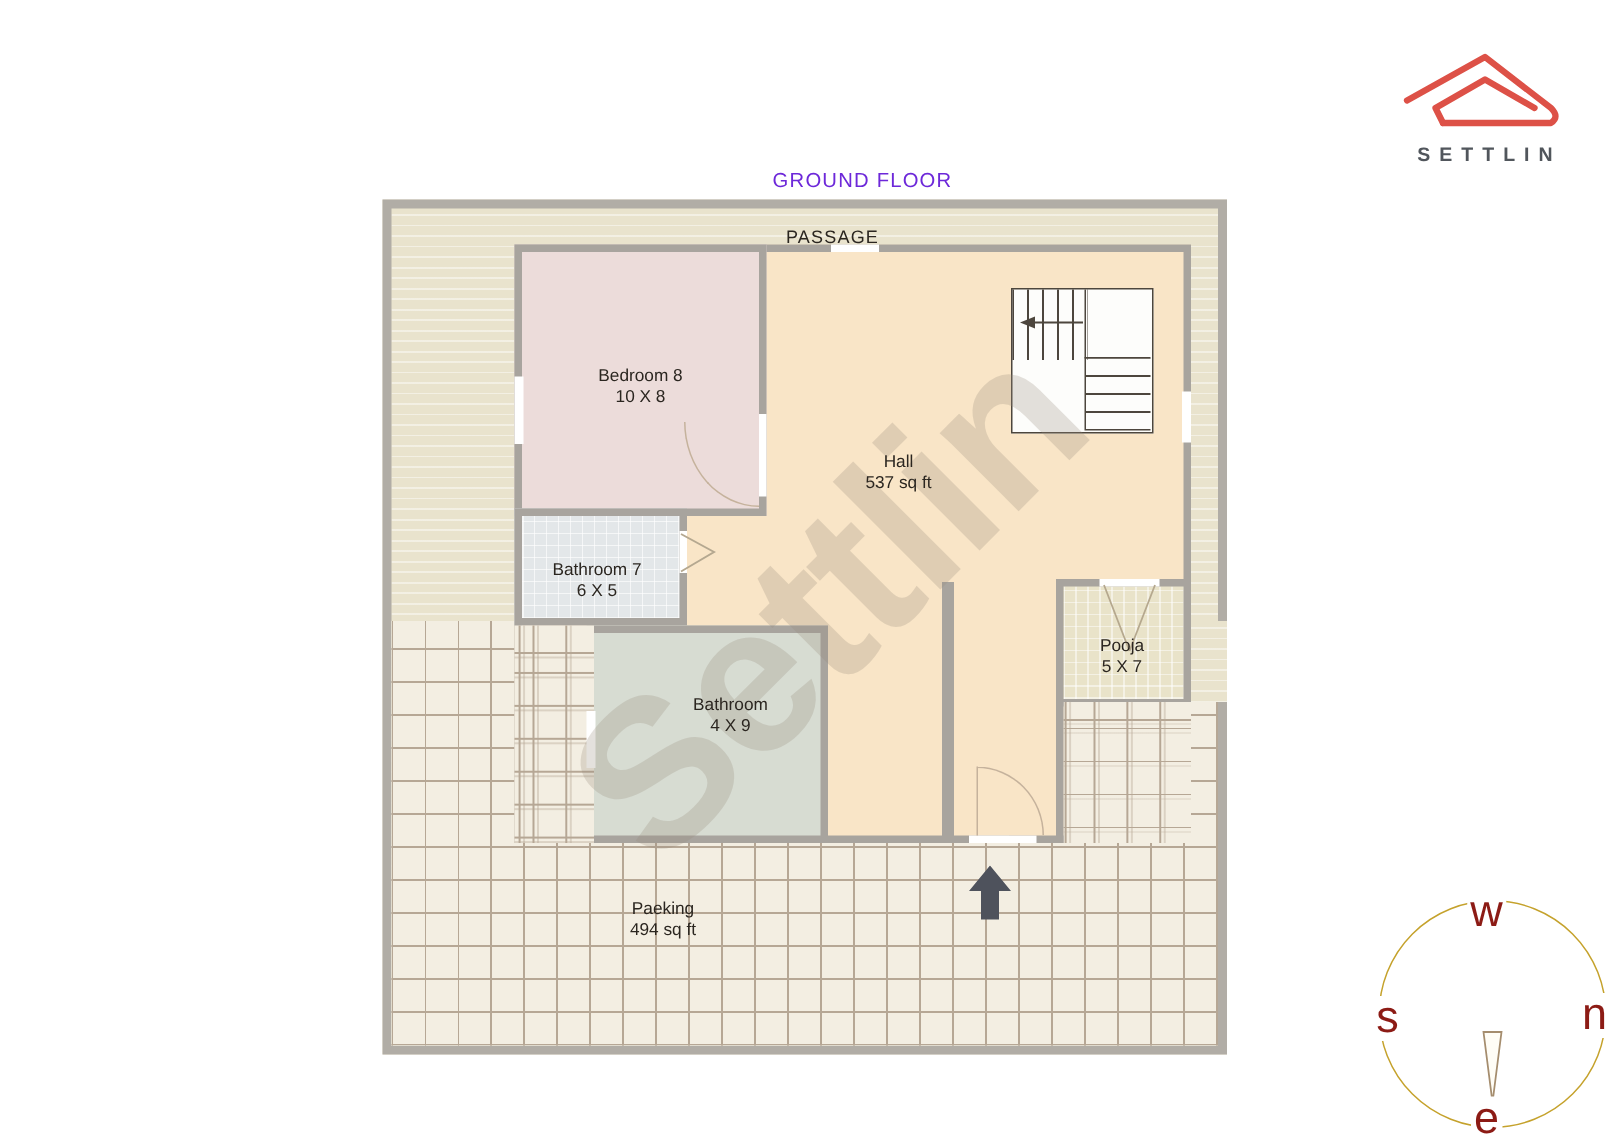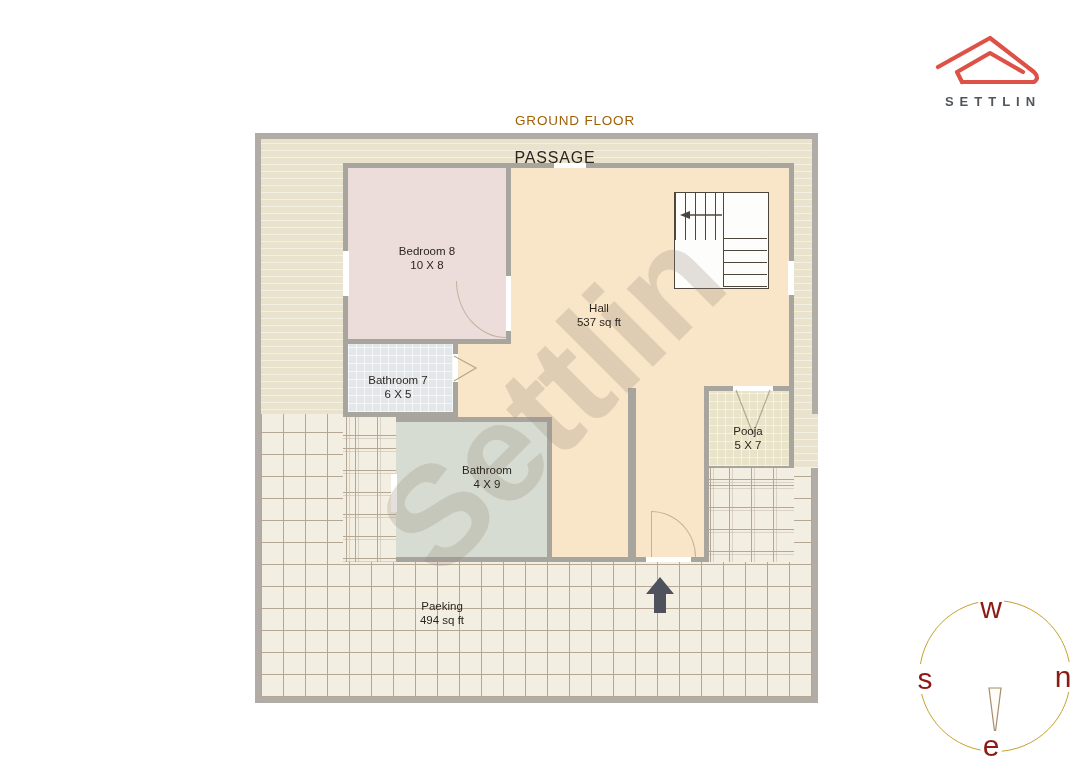--- a/index.html
+++ b/index.html
@@ -7,21 +7,21 @@
     --tan:#e9e3cd; --hall:#f9e5c7; --bed:#ecdcda; --bath:#e3e7e9;
     --kitch:#d7dcd2; --pooja:#e9e3c9; --park:#f3eee2; --grid:#b6a795;
     --ink:#2b2620;
   }
   *{margin:0;padding:0;box-sizing:border-box}
   body{width:1080px;height:764px;background:#fff;font-family:"Liberation Sans",sans-serif;overflow:hidden}
   .page{position:relative;width:1080px;height:764px;background:#fff}
   .abs{position:absolute}
 
   .title{position:absolute;left:575px;top:120px;transform:translate(-50%,-50%);
-    font-size:13.5px;letter-spacing:.8px;color:#a16207;white-space:nowrap}
+    font-size:13.5px;letter-spacing:.8px;color:#6d28d9;white-space:nowrap}
 
   
   .plan{position:absolute;left:255px;top:133px;width:563px;height:570px;
     border:6px solid var(--outerwall);background:var(--tan);
     background-image:repeating-linear-gradient(0deg,rgba(255,255,255,.45) 0 1px,transparent 1px 7px)}
   .plan > *{position:absolute}
 
   .parking{background-color:var(--park);
     background-image:
       repeating-linear-gradient(90deg,var(--grid) 0 1px,transparent 1px 22px),
@@ -58,21 +58,21 @@
   .arc{border:1.4px solid #c5b29c;z-index:45;background:transparent}
   .arc.bed{left:195px;top:142px;width:50px;height:57px;border-right:none;border-top:none;border-bottom-left-radius:100%}
   .arc.entry{left:390px;top:372px;width:45px;height:46px;border-left:none;border-bottom:none;border-top-right-radius:100%}
   .leaf{background:#c5b29c;z-index:45}
 
   .wm{left:290px;top:262px;transform:translate(-50%,-50%) rotate(-45deg);
     font-size:140px;font-weight:bold;color:rgba(150,138,124,.26);letter-spacing:-2px;z-index:50;white-space:nowrap}
 
   .label{transform:translate(-50%,-50%);text-align:center;font-size:11.5px;line-height:14px;
     color:var(--ink);white-space:nowrap;z-index:60}
-  .label.passage{font-size:16px;letter-spacing:.8px}
+  .label.passage{font-size:12px;letter-spacing:.8px}
 
   .svgo{z-index:46}
 
   
   .logo{position:absolute;left:930px;top:30px;width:120px;text-align:center}
   .logo .brand{margin-top:2px;font-size:13px;font-weight:bold;letter-spacing:6px;color:#51565c;padding-left:6px}
 
   
   .compass{position:absolute;left:919px;top:600px;width:152px;height:152px}
   .compass .ring{position:absolute;inset:0;border:1.6px solid #c5a22c;border-radius:50%}

